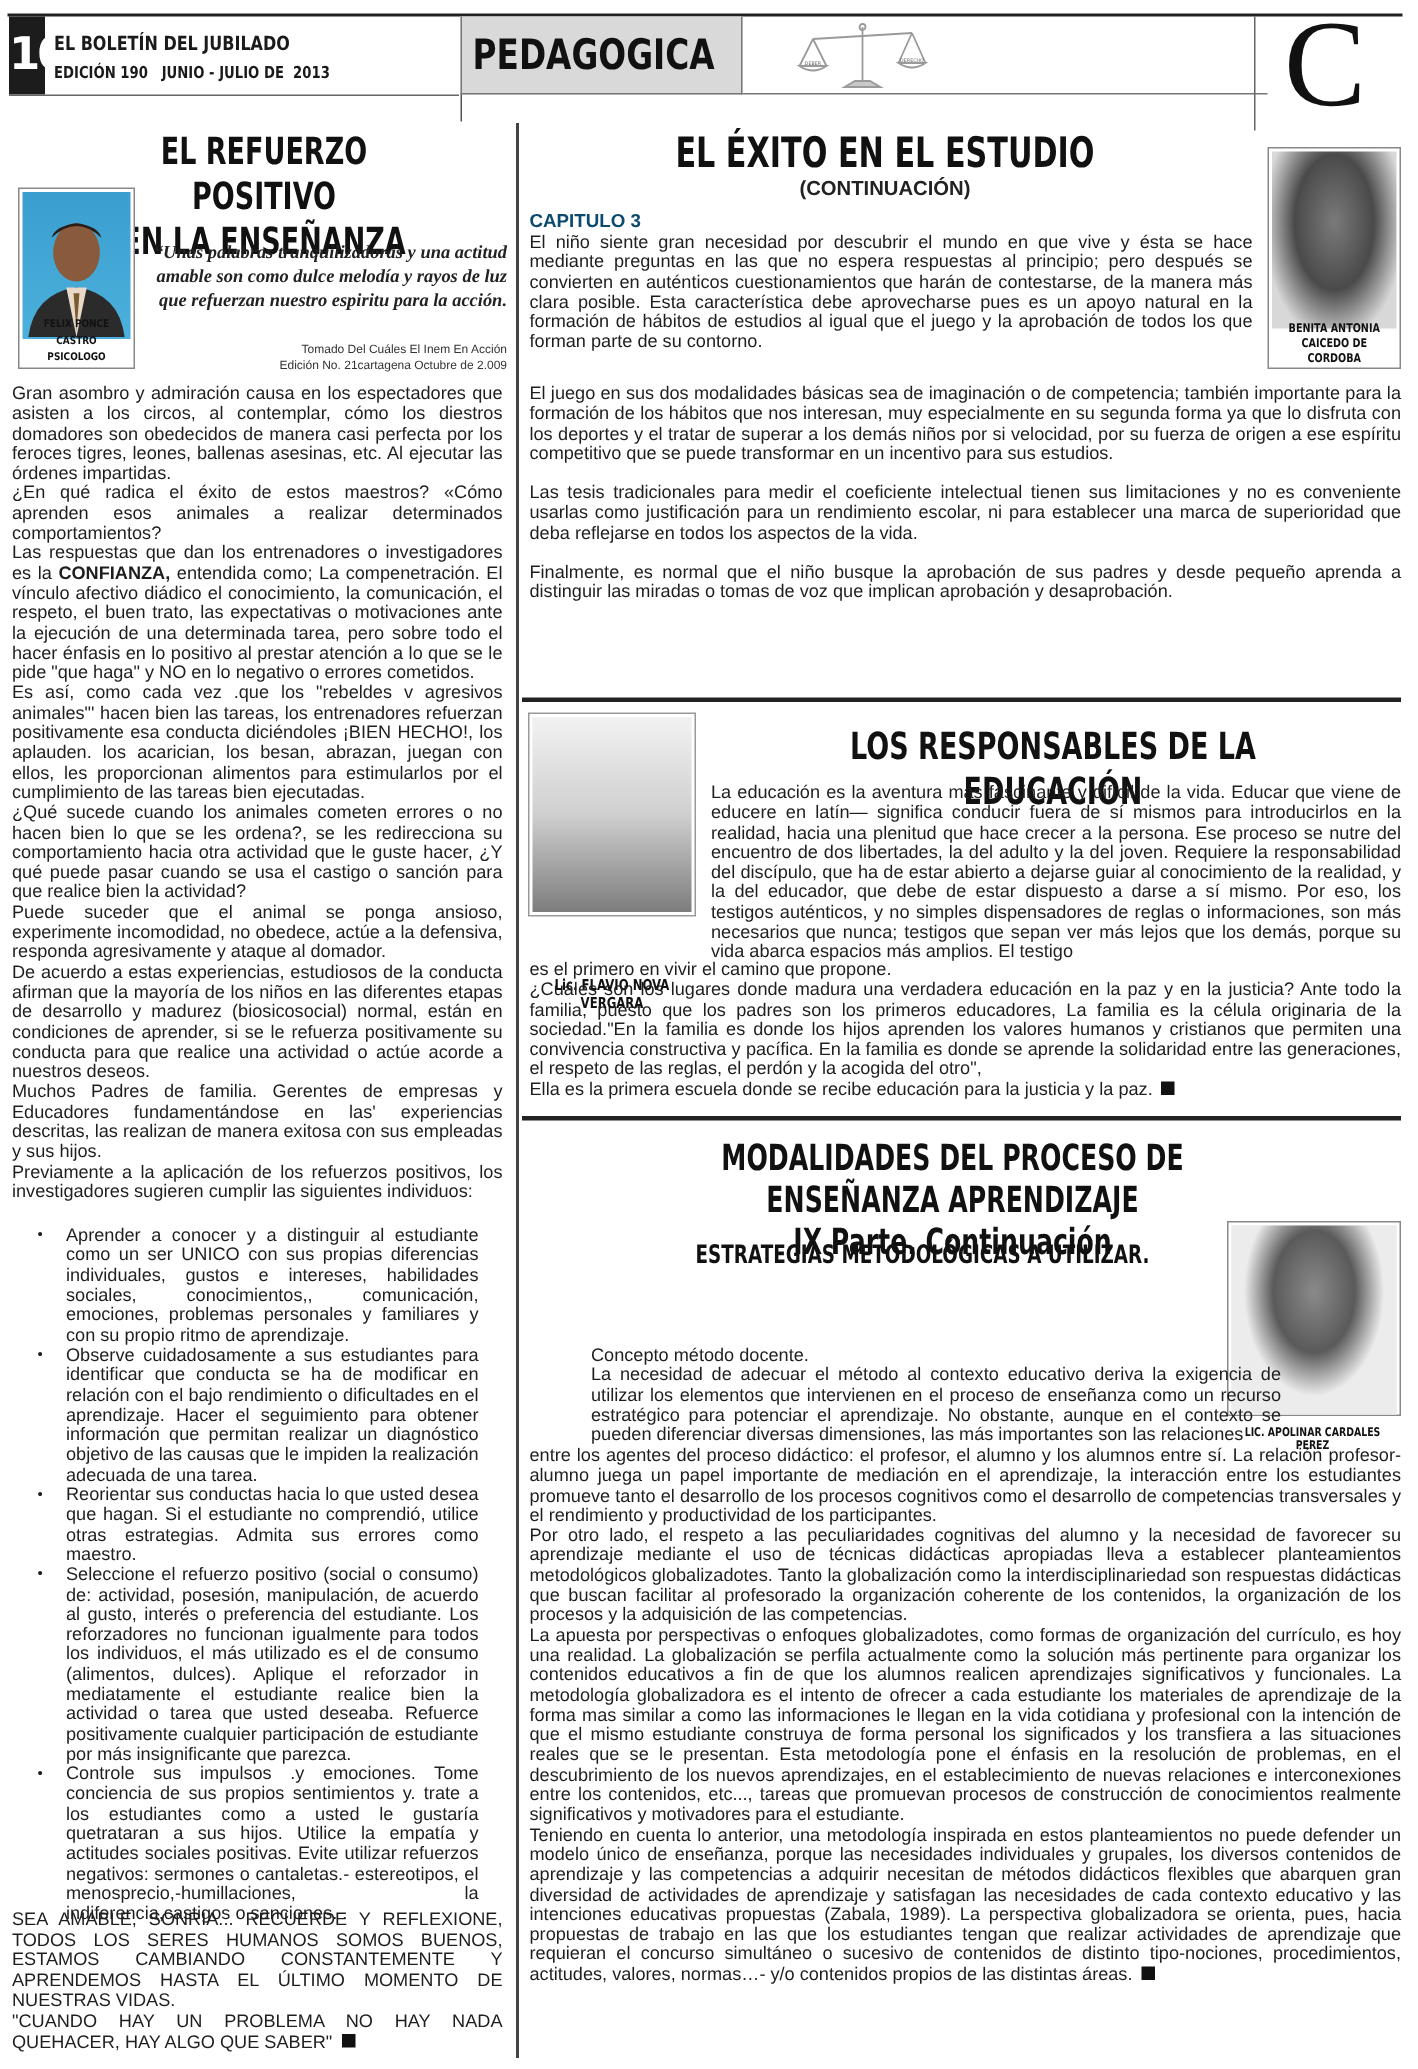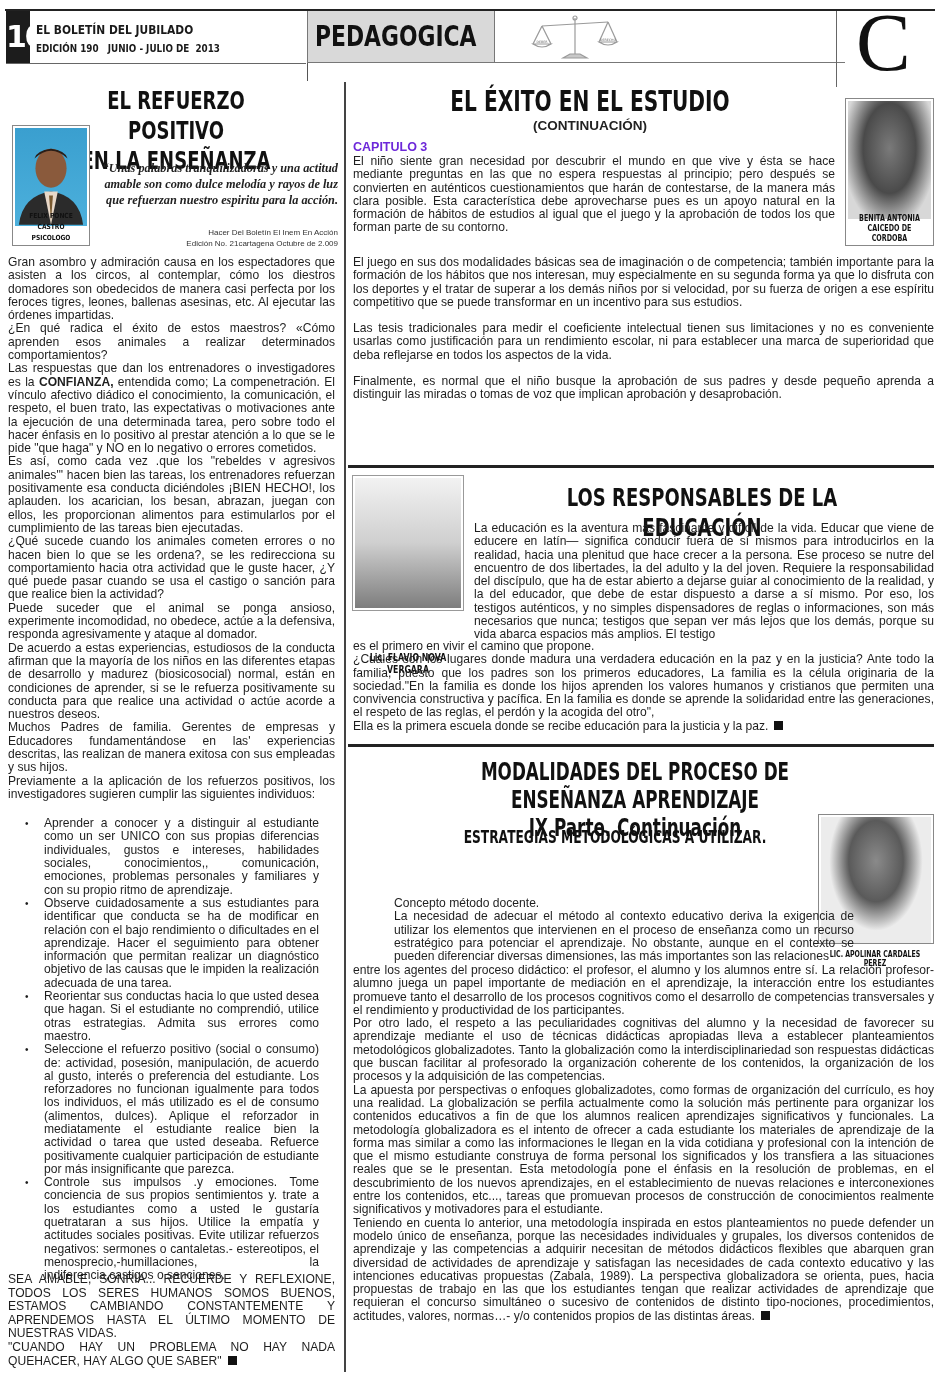--- a/index.html
+++ b/index.html
@@ -49,21 +49,21 @@
   .left-body { position: absolute; left: 8px; top: 256px; width: 327px; }
   .left-body ul { list-style: none; margin: 16px; padding: 0; }
   .left-body li { position: relative; padding-left: 20px; }
   .left-body li::before { content: "•"; position: absolute; left: 1px; top: 0; font-size: 10px; }
   .closing { position: absolute; left: 8px; top: 1273px; width: 327px; font-size: 12.1px; line-height: 13.6px; text-align: justify; color: #1e1e1e; }
 
   
   .a1-title { position: absolute; left: 355px; top: 86px; width: 470px; font-size: 28px; line-height: 32px; }
   .a1-title span { display: block; transform: scaleX(0.72); }
   .a1-sub { position: absolute; left: 355px; top: 118px; width: 470px; text-align: center; font-weight: bold; font-size: 13.5px; color: #222; }
-  .a1-chapter { position: absolute; left: 353px; top: 140px; font-weight: bold; font-size: 12.5px; color: #6d28d9; }
+  .a1-chapter { position: absolute; left: 353px; top: 140px; font-weight: bold; font-size: 12.5px; color: #0c4a6e; }
   .a1-intro { position: absolute; left: 353px; top: 155px; width: 482px; }
   .a1-rest { position: absolute; left: 353px; top: 256px; width: 581px; }
   .photo-benita { left: 845px; top: 98px; width: 89px; height: 148px; }
   .photo-benita .pic { height: 118px; background: radial-gradient(ellipse at 50% 40%, #7a7a7a 0%, #4a4a4a 45%, #d8d8d8 80%); }
   .photo-benita .cap { font-size: 8px; transform: scaleX(0.8); line-height: 10px; }
 
   
   .photo-flavio { left: 352px; top: 475px; width: 112px; height: 136px; border-color: #999; }
   .photo-flavio .pic { height: 130px; background: linear-gradient(#f2f2f2 0%, #cfcfcf 50%, #7d7d7d 100%); }
   .flavio-cap { position: absolute; left: 352px; top: 612px; width: 112px; text-align: center; font-family: "DejaVu Sans", sans-serif; font-weight: bold; font-size: 10px; line-height: 12px; color: #111; margin-top: 40px; }
@@ -134,21 +134,21 @@
       <path d="M35 68 L37 94 L39 68Z" fill="#7a5a30"></path>
     </svg>
   </div>
   <div class="cap">
     <div>FELIX PONCE CASTRO</div>
     <div>PSICOLOGO</div>
   </div>
 </div>
 <div class="quote">“Unas palabras tranquilizadoras y una actitud amable  son como dulce melodía y rayos de luz que refuerzan  nuestro espiritu para la acción.</div>
 <div class="source">
-  <div>Hacer Del Boletín El Inem En Acción</div>
+  <div>Tomado Del Cuáles El Inem En Acción</div>
   <div>Edición No. 21cartagena Octubre de 2.009</div>
 </div>
 <div class="left-body body-text">
   <p>Gran asombro y admiración causa en los espectadores que asisten a los circos, al contemplar, cómo los diestros domadores son obedecidos de manera casi perfecta por los feroces tigres, leones, ballenas asesinas, etc. Al ejecutar las órdenes impartidas.</p>
   <p>¿En qué radica el éxito de estos maestros? «Cómo aprenden esos animales a realizar determinados comportamientos?</p>
   <p><span>Las respuestas que dan los entrenadores o investigadores es la </span><b>CONFIANZA,</b><span> entendida como; La compenetración. El vínculo afectivo diádico el conocimiento, la comunicación, el respeto, el buen trato, las expectativas o motivaciones ante la ejecución de una determinada tarea, pero sobre todo el hacer énfasis en lo positivo al prestar atención a lo que se le pide "que haga" y NO en lo negativo o errores cometidos.</span></p>
   <p>Es así, como cada vez .que los "rebeldes v agresivos animales"' hacen bien las tareas, los entrenadores refuerzan positivamente esa conducta diciéndoles ¡BIEN HECHO!, los aplauden. los acarician, los besan, abrazan, juegan con ellos, les proporcionan alimentos para estimularlos por el cumplimiento de las tareas bien ejecutadas.</p>
   <p>¿Qué sucede cuando los animales cometen errores o no hacen bien lo que se les ordena?, se les redirecciona su comportamiento hacia otra actividad que le guste hacer, ¿Y qué puede pasar cuando se usa el castigo o sanción para que realice bien la actividad?</p>
   <p>Puede suceder que el animal se ponga ansioso, experimente incomodidad, no obedece, actúe a la defensiva, responda agresivamente y ataque al domador.</p>
   <p>De acuerdo a estas experiencias, estudiosos de la conducta afirman que la mayoría de los niños en las diferentes etapas de desarrollo y madurez (biosicosocial) normal, están en condiciones de aprender, si se le refuerza positivamente su conducta para que realice una actividad o actúe acorde a nuestros deseos.</p>

